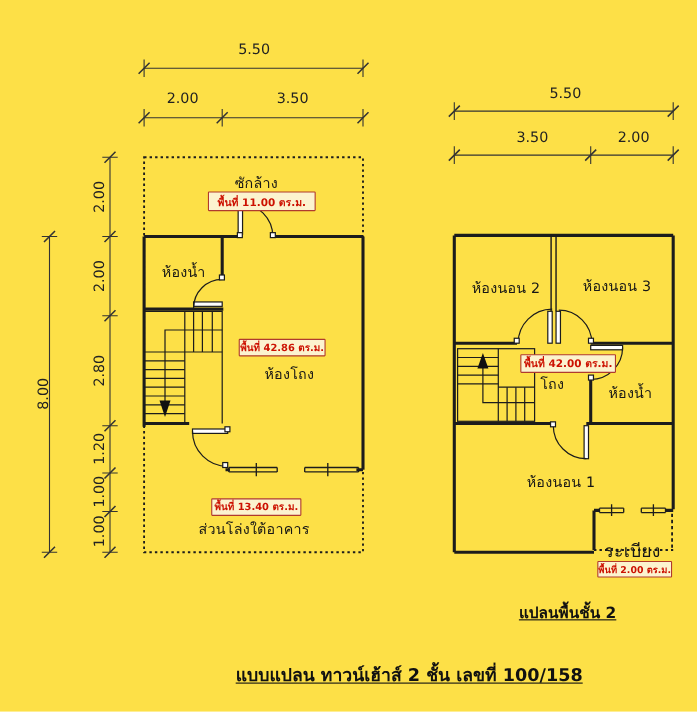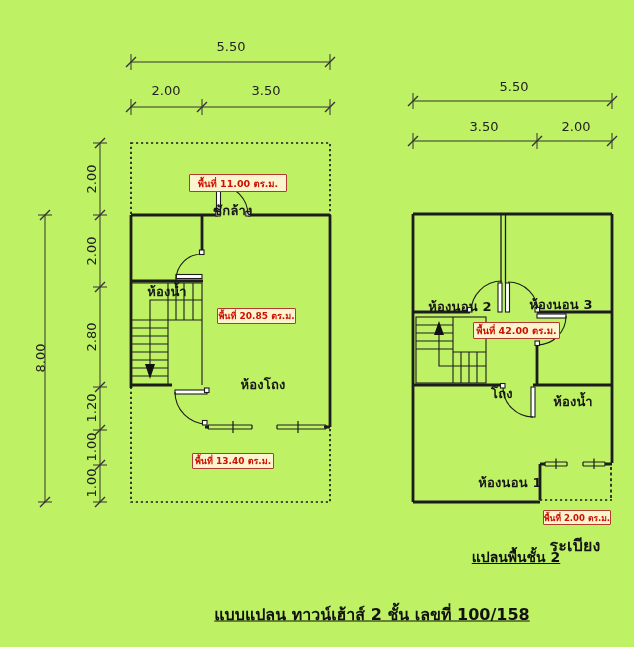--- a/index.html
+++ b/index.html
@@ -1,23 +1,23 @@
 <!DOCTYPE html>
 <html><head>
 <meta charset="utf-8">
 <style>
   html,body{margin:0;padding:0;background:#ffffff;}
   #canvas{
-    position:relative;width:634px;height:647px;background:#bef264;
+    position:relative;width:634px;height:647px;background:#fde047;
     font-family:"DejaVu Sans","Liberation Sans",sans-serif;color:#111;
     overflow:hidden;
   }
   #linework{position:absolute;left:0;top:0;}
   .lbl{position:absolute;transform:translate(-50%,-50%);white-space:nowrap;
-       font-weight:bold;font-size:13px;color:#161616;letter-spacing:.2px;margin-top:44px;}
+       font-weight:normal;font-size:13px;color:#161616;letter-spacing:.2px;}
   .dim{position:absolute;transform:translate(-50%,-50%);white-space:nowrap;
        font-weight:normal;font-size:13px;color:#222;}
   .dim.vert{transform:translate(-50%,-50%) rotate(-90deg);}
   .caption{position:absolute;transform:translate(-50%,-50%);white-space:nowrap;
        font-weight:bold;font-size:14px;color:#111;text-decoration:underline;}
   .main-title{position:absolute;transform:translate(-50%,-50%);white-space:nowrap;
        font-weight:bold;font-size:16px;color:#111;text-decoration:underline;text-align:right;}
   .areabox{position:absolute;display:flex;align-items:center;justify-content:center;
        background:#fcf3cf;border:1.6px solid #b03a2e;color:#cc1100;
        font-weight:bold;white-space:nowrap;border-radius:1px;text-align:center;}
@@ -160,23 +160,24 @@
   <div class="dim vert" style="left:91px;top:408px;">1.20</div>
   <div class="dim vert" style="left:91px;top:447px;">1.00</div>
   <div class="dim vert" style="left:91px;top:483px;">1.00</div>
   <div class="dim" style="left:514px;top:86px;">5.50</div>
   <div class="dim" style="left:484px;top:126px;">3.50</div>
   <div class="dim" style="left:576px;top:126px;">2.00</div>
 
   <div class="lbl" style="left:233px;top:166px;">ซักล้าง</div>
   <div class="lbl" style="left:167px;top:247px;">ห้องน้ำ</div>
   <div class="lbl" style="left:263px;top:340px;">ห้องโถง</div>
+  <div class="lbl" style="left:231px;top:481px;">ส่วนโล่งใต้อาคาร</div>
 
   <div class="areabox" style="left:189px;top:174px;width:96px;height:16px;font-size:9.5px;">พื้นที่ 11.00 ตร.ม.</div>
-  <div class="areabox" style="left:217px;top:308px;width:77px;height:14px;font-size:9px;">พื้นที่ 20.85 ตร.ม.</div>
+  <div class="areabox" style="left:217px;top:308px;width:77px;height:14px;font-size:9px;">พื้นที่ 42.86 ตร.ม.</div>
   <div class="areabox" style="left:192px;top:453px;width:80px;height:14px;font-size:9px;">พื้นที่ 13.40 ตร.ม.</div>
 
   <div class="lbl" style="left:460px;top:262px;">ห้องนอน 2</div>
   <div class="lbl" style="left:561px;top:260px;">ห้องนอน 3</div>
   <div class="lbl" style="left:502px;top:349px;">โถง</div>
   <div class="lbl" style="left:573px;top:357px;">ห้องน้ำ</div>
   <div class="lbl" style="left:510px;top:438px;">ห้องนอน 1</div>
   <div class="lbl" style="left:575px;top:501px;font-size:16px;">ระเบียง</div>
 
   <div class="areabox" style="left:473px;top:322px;width:85px;height:15px;font-size:9.5px;">พื้นที่ 42.00 ตร.ม.</div>

